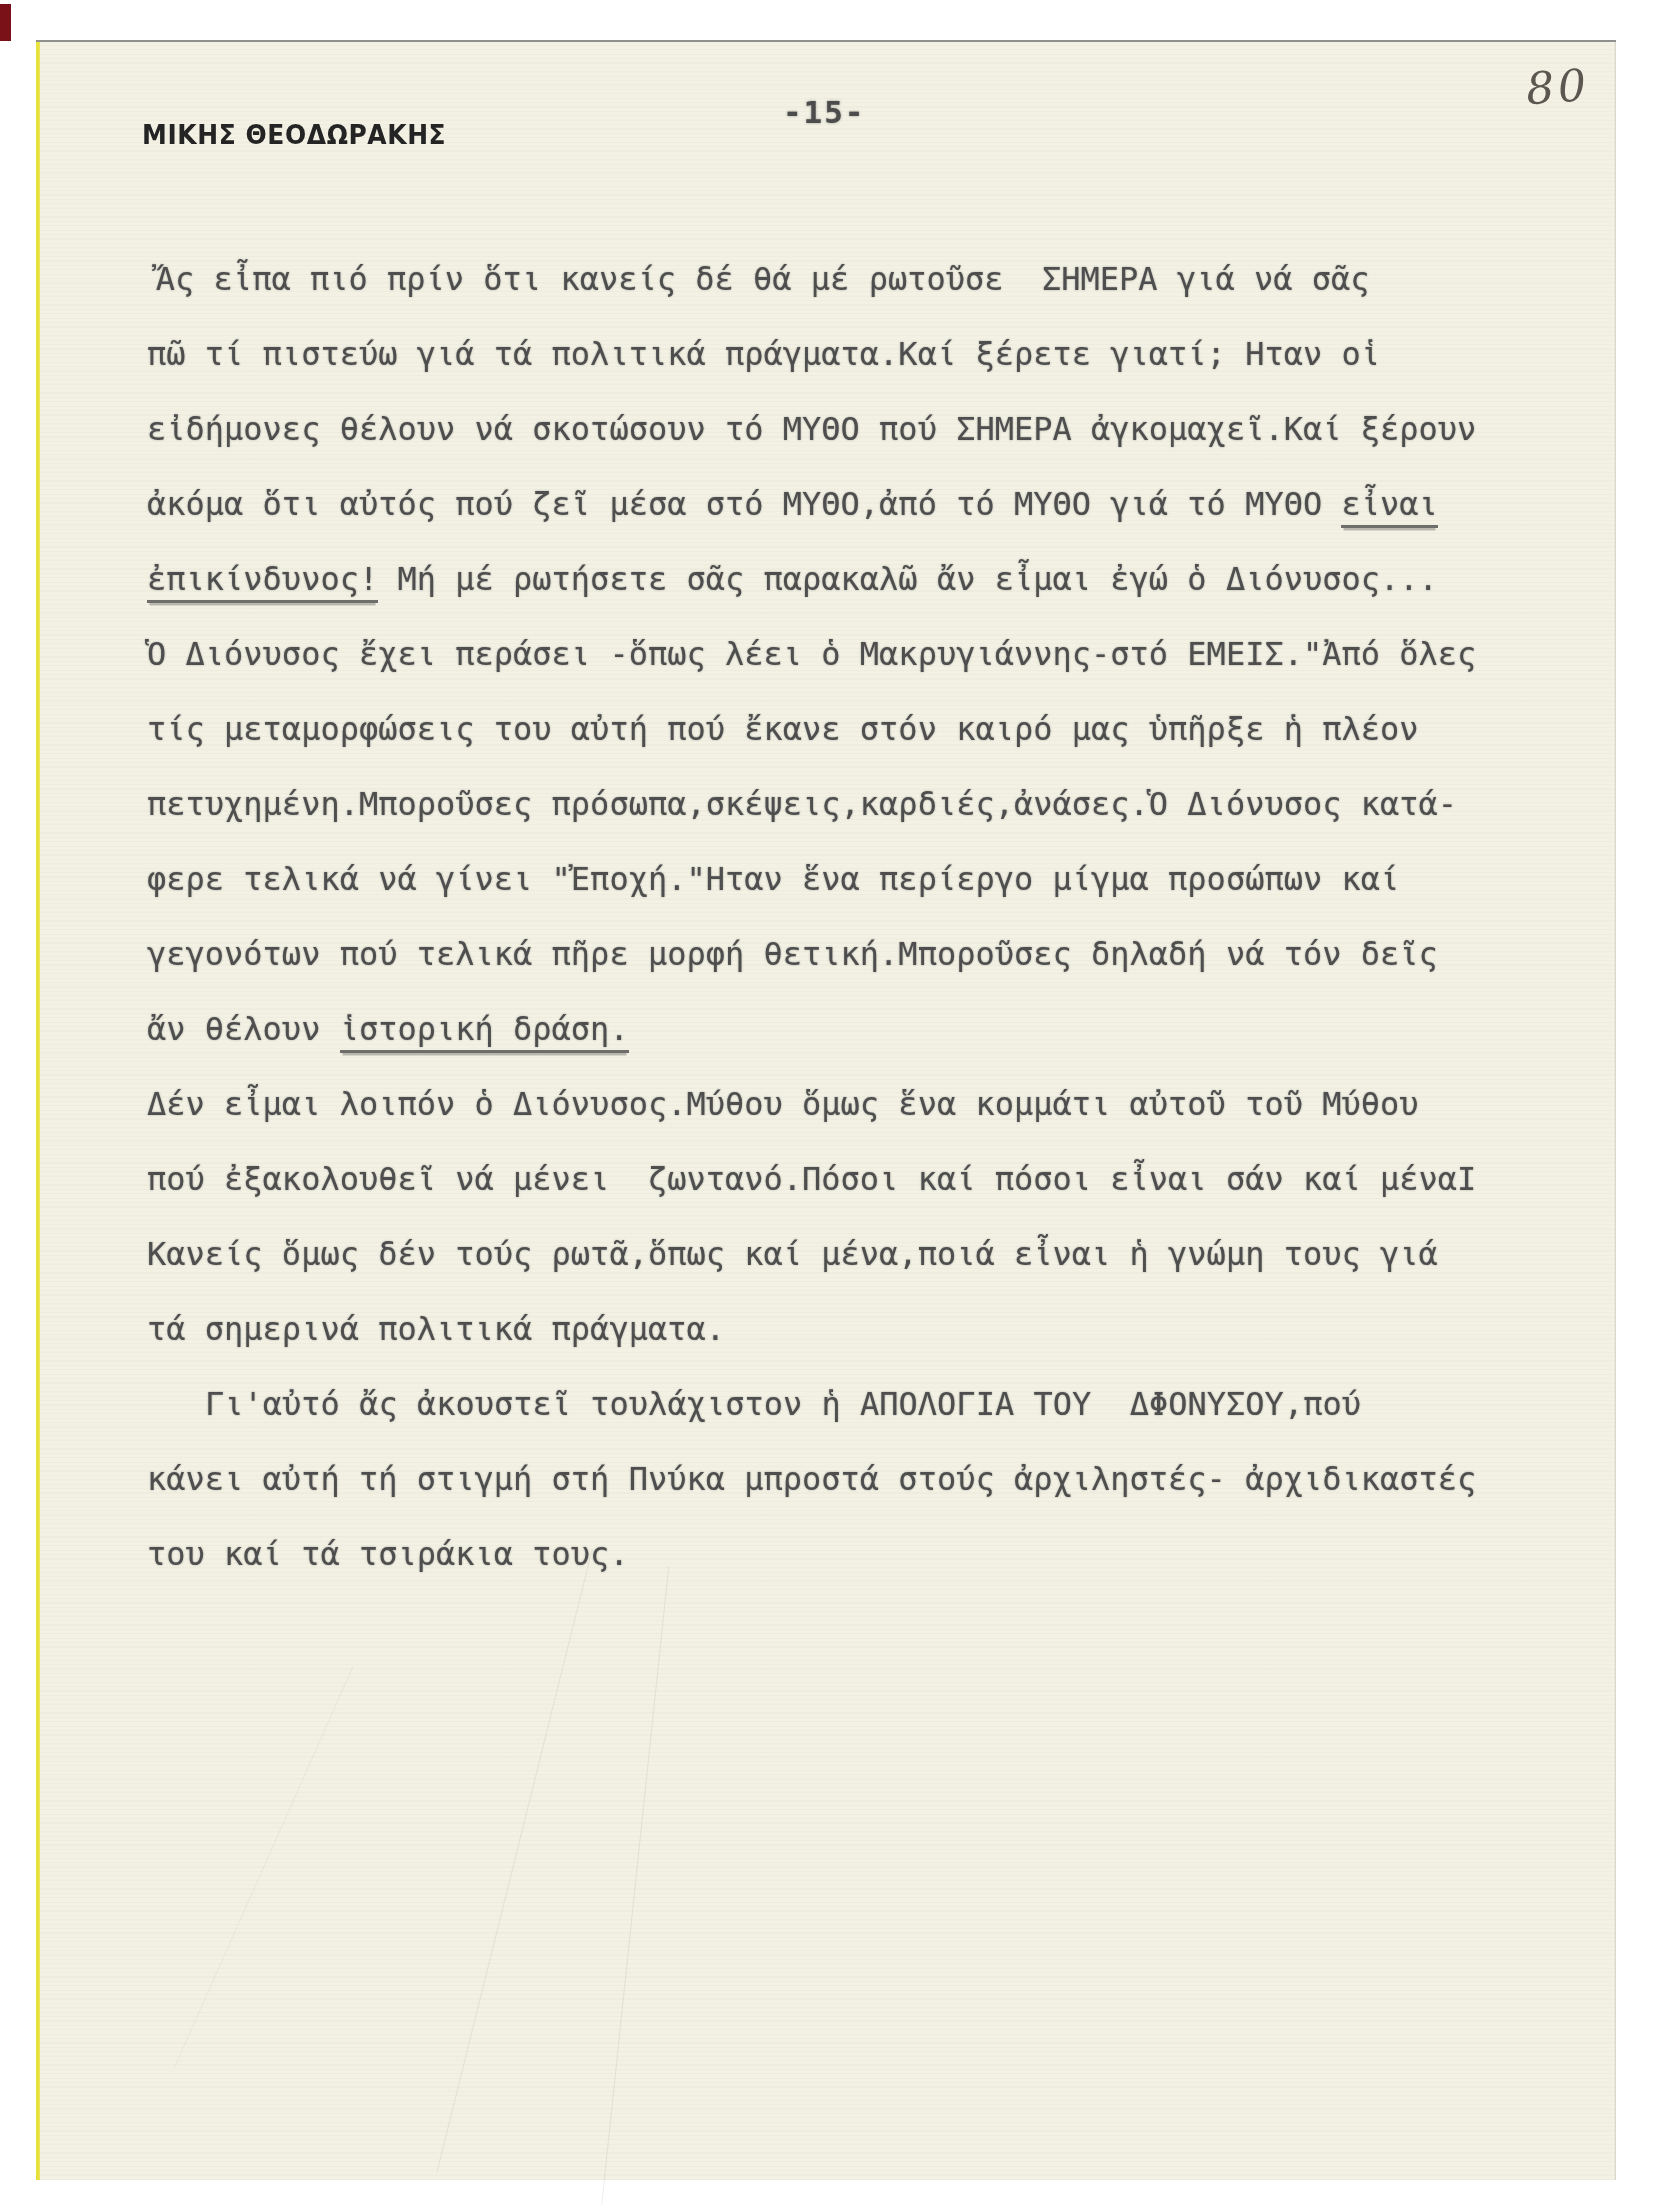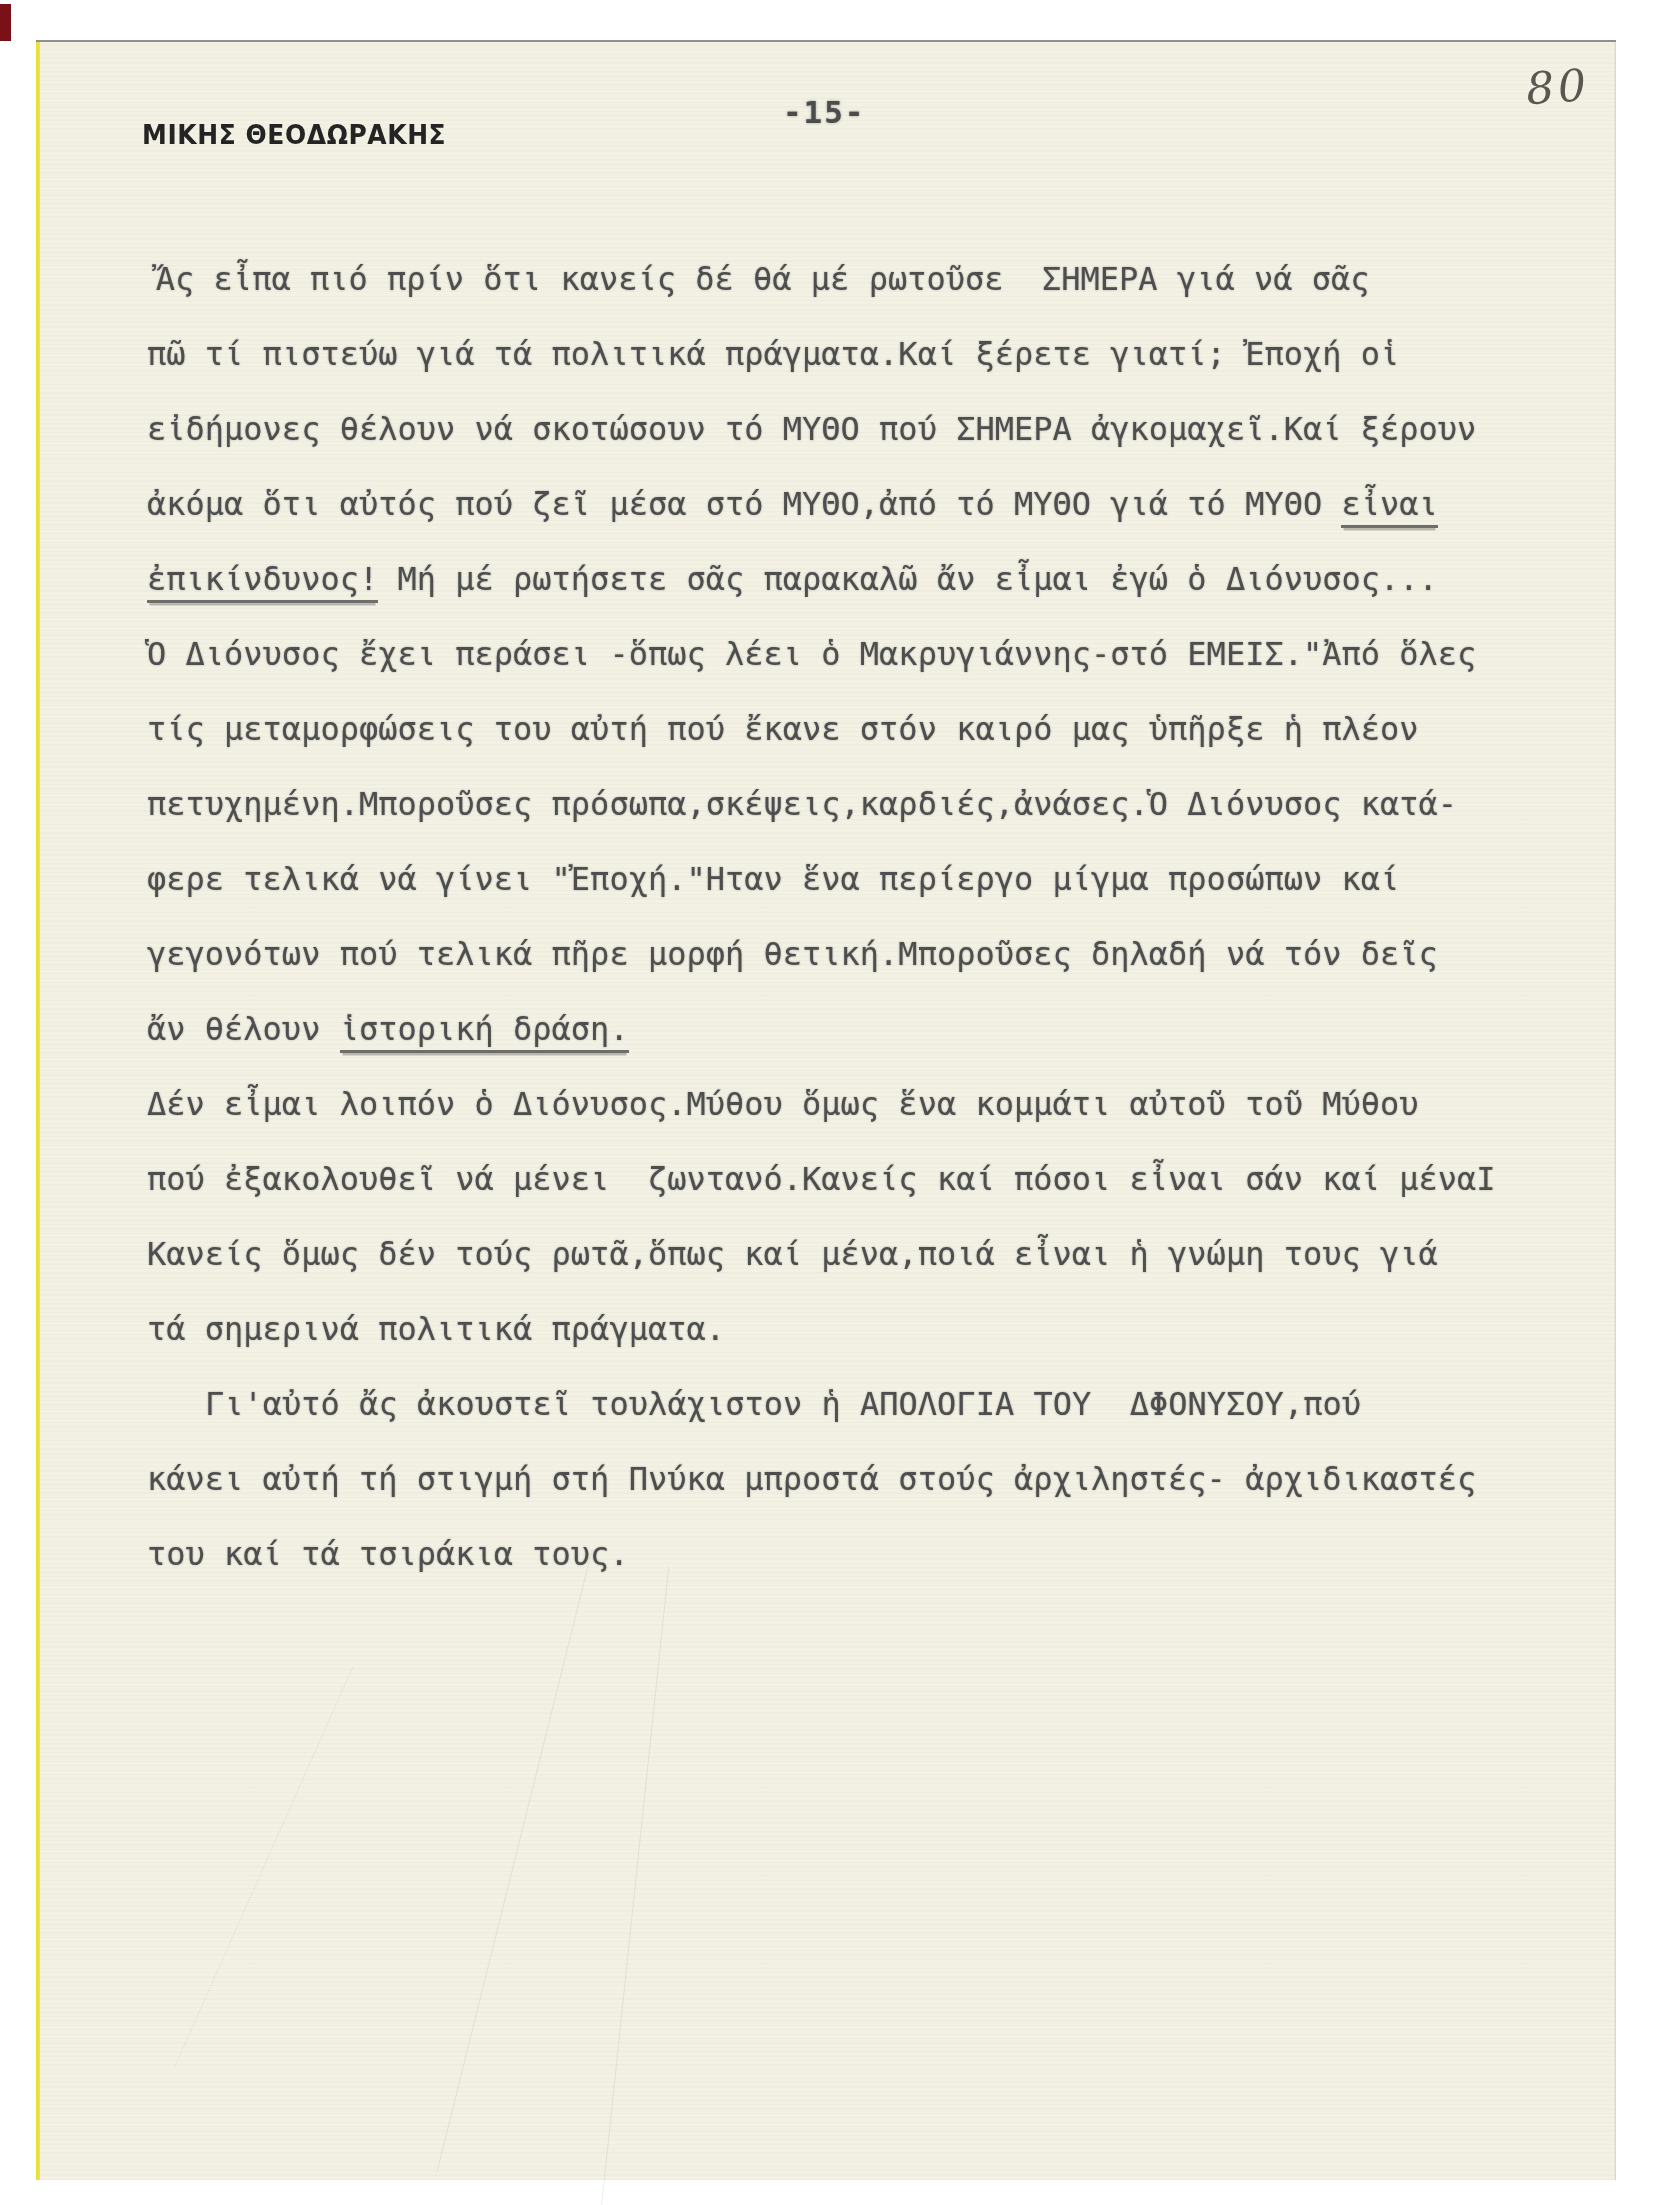--- a/index.html
+++ b/index.html
@@ -90,32 +90,32 @@
 
   <div class="paper">
     <div class="handwritten">80</div>
 
     <div class="typed-pagenum">-15-</div>
 
     <div class="letterhead">ΜΙΚΗΣ ΘΕΟΔΩΡΑΚΗΣ</div>
 
     <div class="typewritten">
         <div class="line" style="padding-left: 8.8px; margin-top: 20px;"><span>Ἄς εἶπα πιό πρίν ὅτι κανείς δέ θά μέ ρωτοῦσε  ΣΗΜΕΡΑ γιά νά σᾶς</span></div>
-        <div class="line"><span>πῶ τί πιστεύω γιά τά πολιτικά πράγματα.Καί ξέρετε γιατί; Ἐποχή οἱ</span></div>
+        <div class="line"><span>πῶ τί πιστεύω γιά τά πολιτικά πράγματα.Καί ξέρετε γιατί; Ηταν οἱ</span></div>
         <div class="line"><span>εἰδήμονες θέλουν νά σκοτώσουν τό ΜΥΘΟ πού ΣΗΜΕΡΑ ἀγκομαχεῖ.Καί ξέρουν</span></div>
         <div class="line"><span>ἀκόμα ὅτι αὐτός πού ζεῖ μέσα στό ΜΥΘΟ,ἀπό τό ΜΥΘΟ γιά τό ΜΥΘΟ </span><span class="u">εἶναι</span></div>
         <div class="line"><span class="u">ἐπικίνδυνος!</span><span> Μή μέ ρωτήσετε σᾶς παρακαλῶ ἄν εἶμαι ἐγώ ὁ Διόνυσος...</span></div>
         <div class="line"><span>Ὁ Διόνυσος ἔχει περάσει -ὅπως λέει ὁ Μακρυγιάννης-στό ΕΜΕΙΣ."Ἀπό ὅλες</span></div>
         <div class="line"><span>τίς μεταμορφώσεις του αὐτή πού ἔκανε στόν καιρό μας ὑπῆρξε ἡ πλέον</span></div>
         <div class="line"><span>πετυχημένη.Μποροῦσες πρόσωπα,σκέψεις,καρδιές,ἀνάσες.Ὁ Διόνυσος κατά-</span></div>
         <div class="line"><span>φερε τελικά νά γίνει "Ἐποχή."Ηταν ἕνα περίεργο μίγμα προσώπων καί</span></div>
         <div class="line"><span>γεγονότων πού τελικά πῆρε μορφή θετική.Μποροῦσες δηλαδή νά τόν δεῖς</span></div>
         <div class="line"><span>ἄν θέλουν </span><span class="u">ἱστορική δράση.</span></div>
         <div class="line"><span>Δέν εἶμαι λοιπόν ὁ Διόνυσος.Μύθου ὅμως ἕνα κομμάτι αὐτοῦ τοῦ Μύθου</span></div>
-        <div class="line"><span>πού ἐξακολουθεῖ νά μένει  ζωντανό.Κανείς καί πόσοι εἶναι σάν καί μέναΙ</span></div>
+        <div class="line"><span>πού ἐξακολουθεῖ νά μένει  ζωντανό.Πόσοι καί πόσοι εἶναι σάν καί μέναΙ</span></div>
         <div class="line"><span>Κανείς ὅμως δέν τούς ρωτᾶ,ὅπως καί μένα,ποιά εἶναι ἡ γνώμη τους γιά</span></div>
         <div class="line"><span>τά σημερινά πολιτικά πράγματα.</span></div>
         <div class="line" style="padding-left: 58px;"><span>Γι'αὐτό ἄς ἀκουστεῖ τουλάχιστον ἡ ΑΠΟΛΟΓΙΑ ΤΟΥ  ΔΦΟΝΥΣΟΥ,πού</span></div>
         <div class="line"><span>κάνει αὐτή τή στιγμή στή Πνύκα μπροστά στούς ἀρχιληστές- ἀρχιδικαστές</span></div>
         <div class="line"><span>του καί τά τσιράκια τους.</span></div>
       </div>
 
     <div class="crease c1"></div>
     <div class="crease c2"></div>
     <div class="crease c3"></div>

